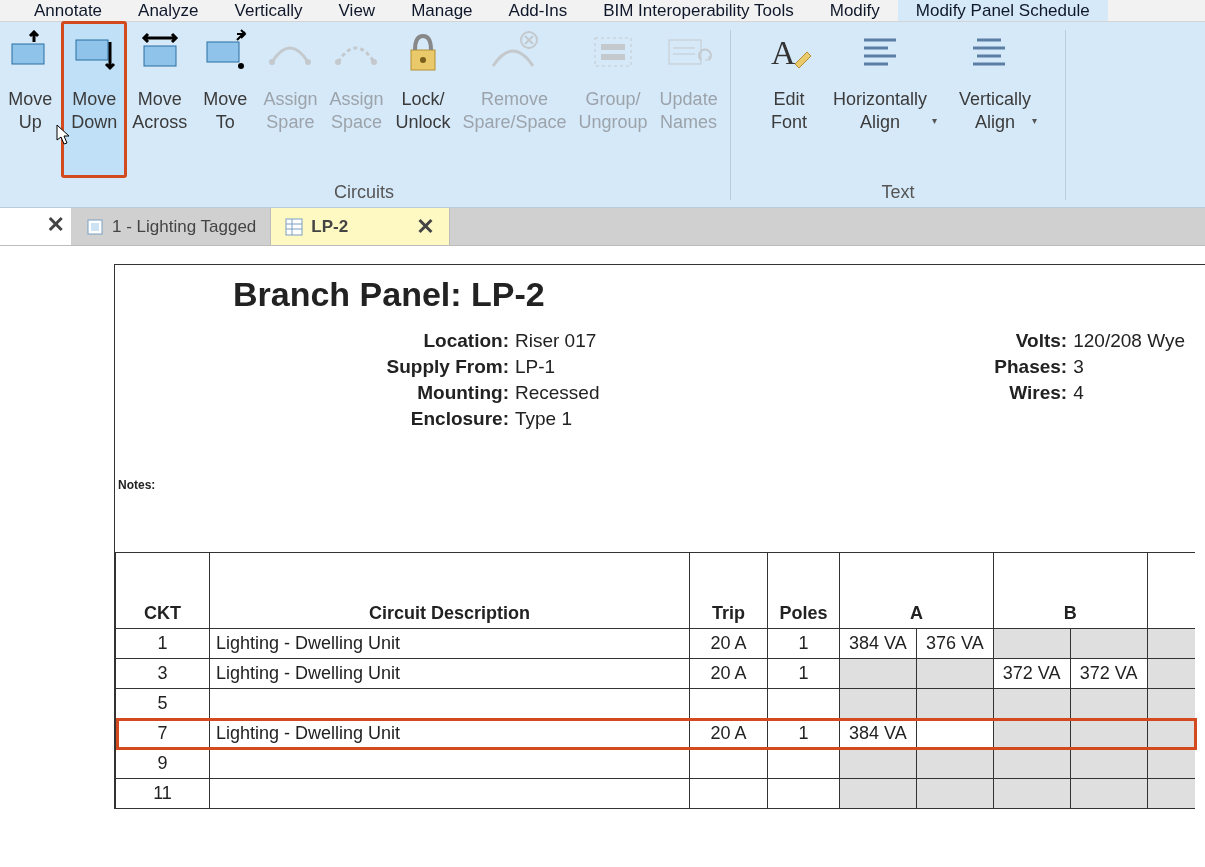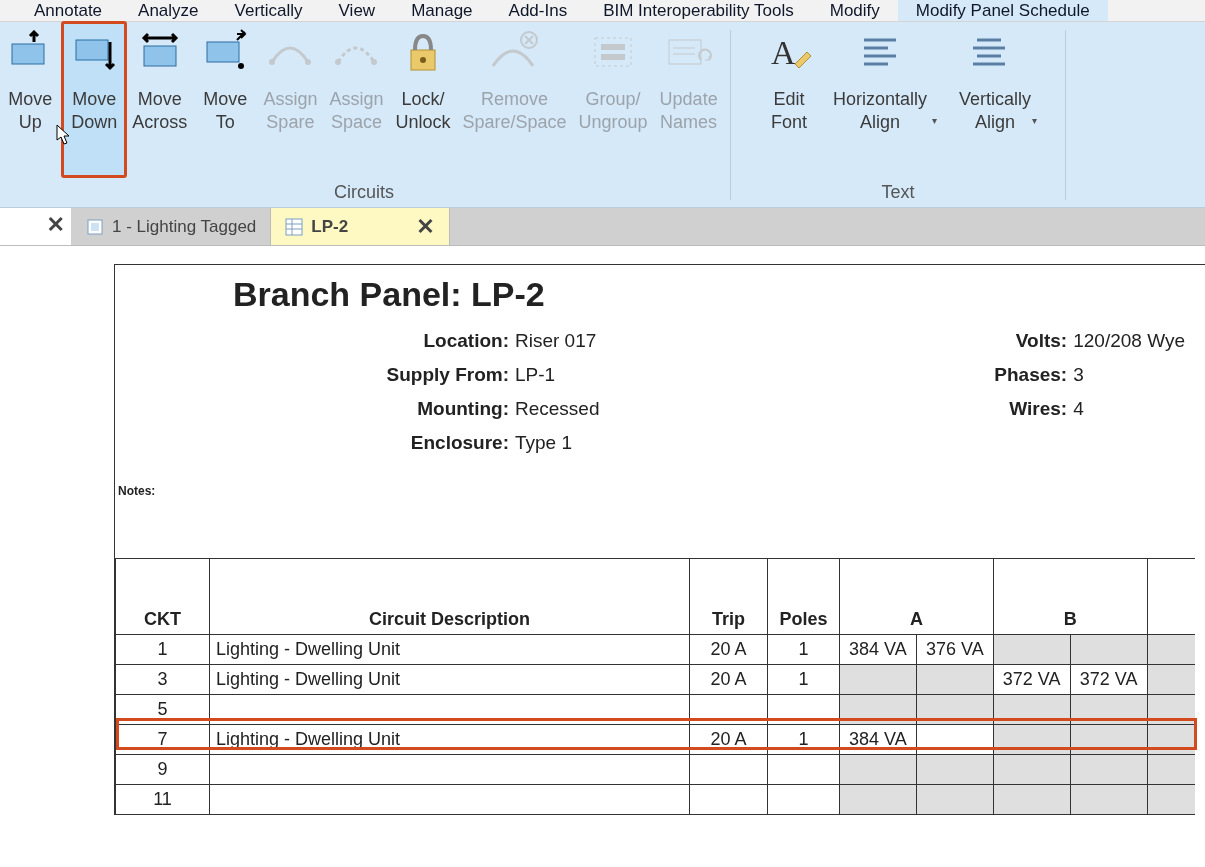--- a/index.html
+++ b/index.html
@@ -164,24 +164,24 @@
   }
   .title {
     font-weight: 700;
     font-size: 34px;
     margin-left: 118px;
     margin-bottom: 16px;
   }
   .meta {
     display: grid;
     grid-template-columns: 400px auto 1fr auto;
-    row-gap: 12px;
+    row-gap: 4px;
     font-size: 19px;
     margin-left: 0px;
-    margin-bottom: 30px;
+    margin-bottom: 48px;
   }
   .meta .k { text-align: right; font-weight: 700; padding-right: 6px; }
   .meta .v { text-align: left; }
   .meta .k2 { text-align: right; font-weight: 700; padding-right: 6px;}
   .meta .v2 { text-align: left; padding-right: 10px;}
   .notes {
     font-size: 12px;
     font-weight: 700;
     margin: 0 0 60px 3px;
   }

